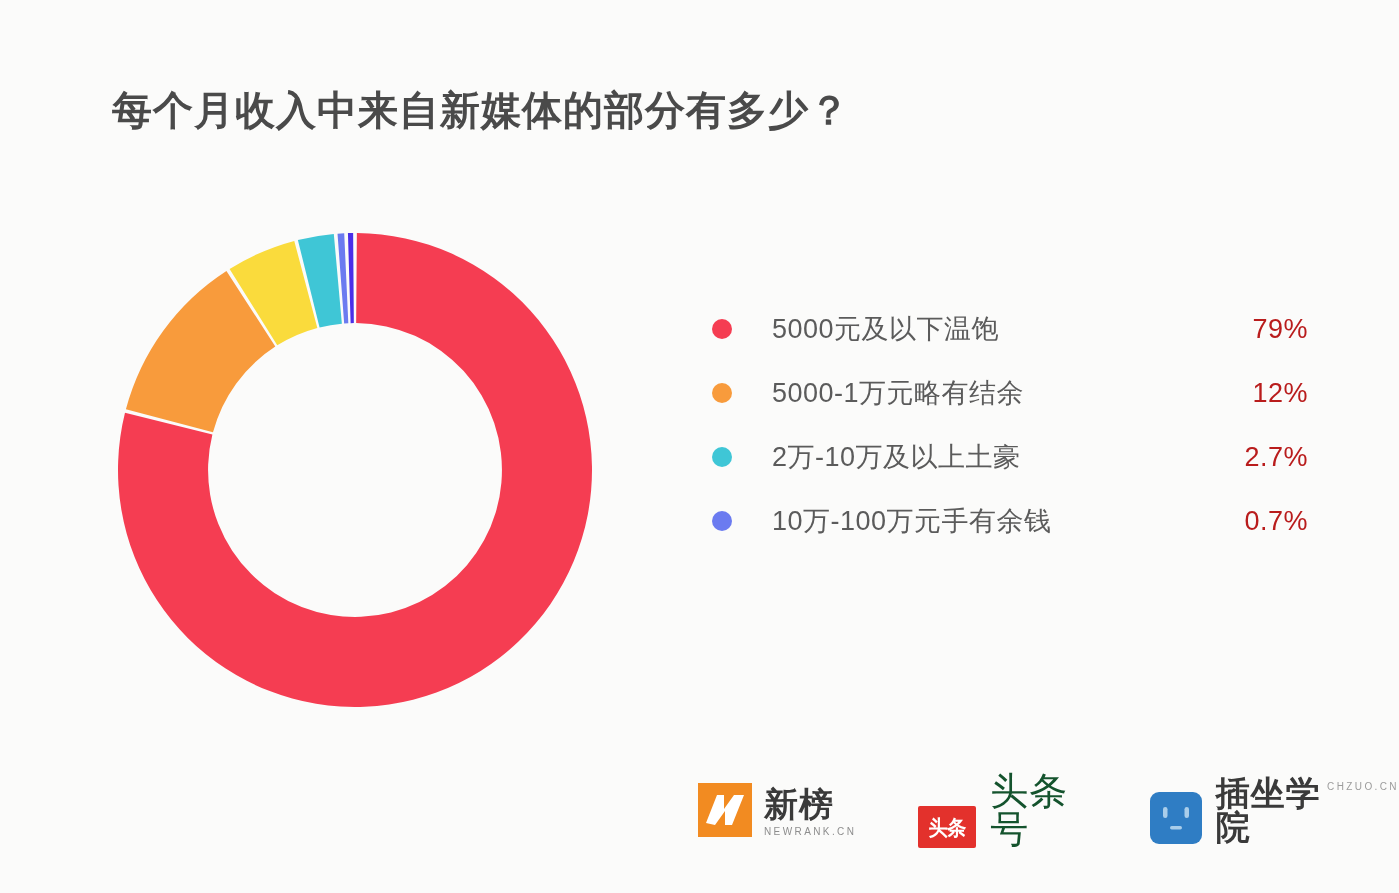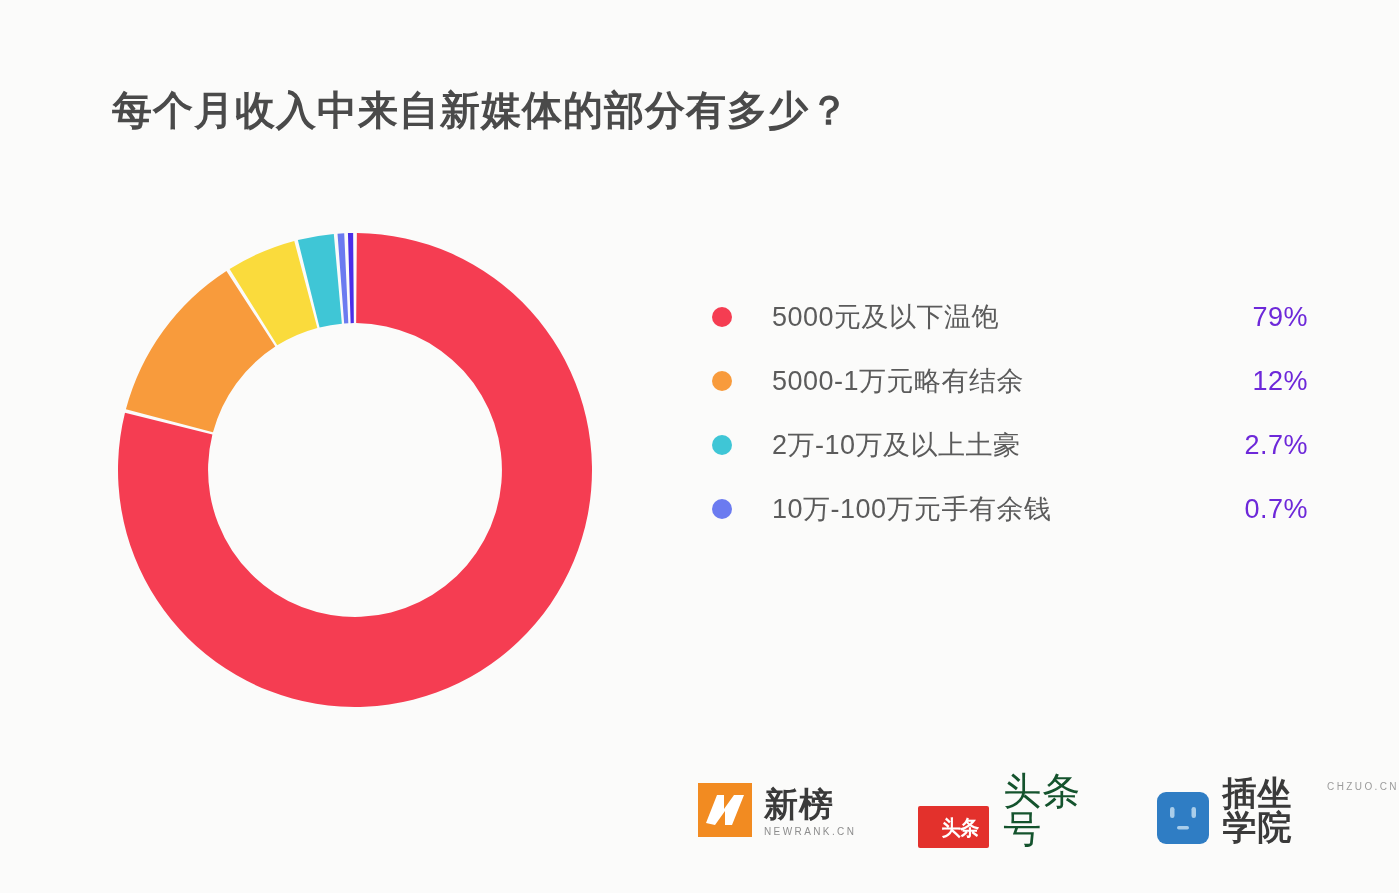--- a/index.html
+++ b/index.html
@@ -43,21 +43,21 @@
   .donut-svg {
     display: block;
     width: 474px;
     height: 474px;
   }
 
   
   .legend {
     position: absolute;
     left: 712px;
-    top: 285px;
+    top: 297px;
     width: 596px;
   }
   .legend-row {
     display: flex;
     align-items: center;
     height: 64px;
   }
   .legend-dot {
     width: 20px;
     height: 20px;
@@ -67,21 +67,21 @@
   .legend-label {
     margin-left: 40px;
     font-size: 27px;
     color: #5b5b5b;
     letter-spacing: 0.5px;
     white-space: nowrap;
     flex: 1 1 auto;
   }
   .legend-value {
     font-size: 27px;
-    color: #6d28d9;
+    color: #b91c1c;
     letter-spacing: 0.5px;
     text-align: right;
     flex: 0 0 auto;
     width: 110px;
   }
 
   
   .footer-logos {
     position: absolute;
     left: 698px;
@@ -127,21 +127,20 @@
   
   .tt-mark {
     width: 58px;
     height: 42px;
     background: #e3312c;
     display: flex;
     align-items: center;
     justify-content: center;
     flex: 0 0 auto;
     border-radius: 2px;
-    padding-left: 13px;
   }
   .tt-mark-txt {
     color: #ffffff;
     font-size: 21px;
     font-weight: bold;
     line-height: 1;
     letter-spacing: -1px;
     transform: scaleX(0.92);
   }
   .tt-cn {

